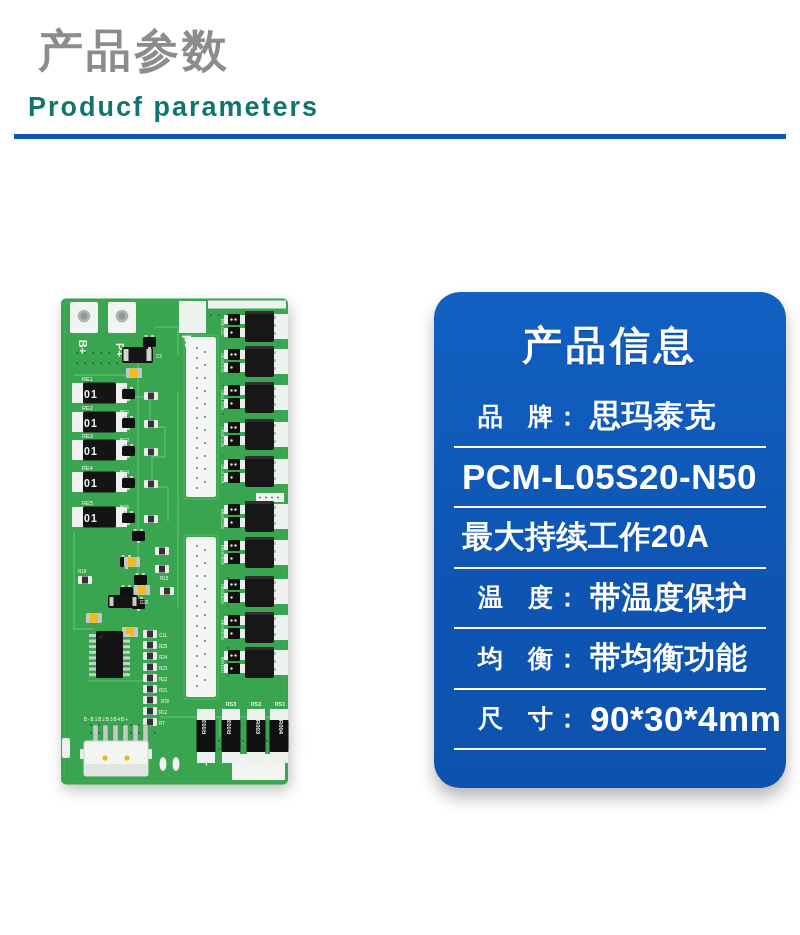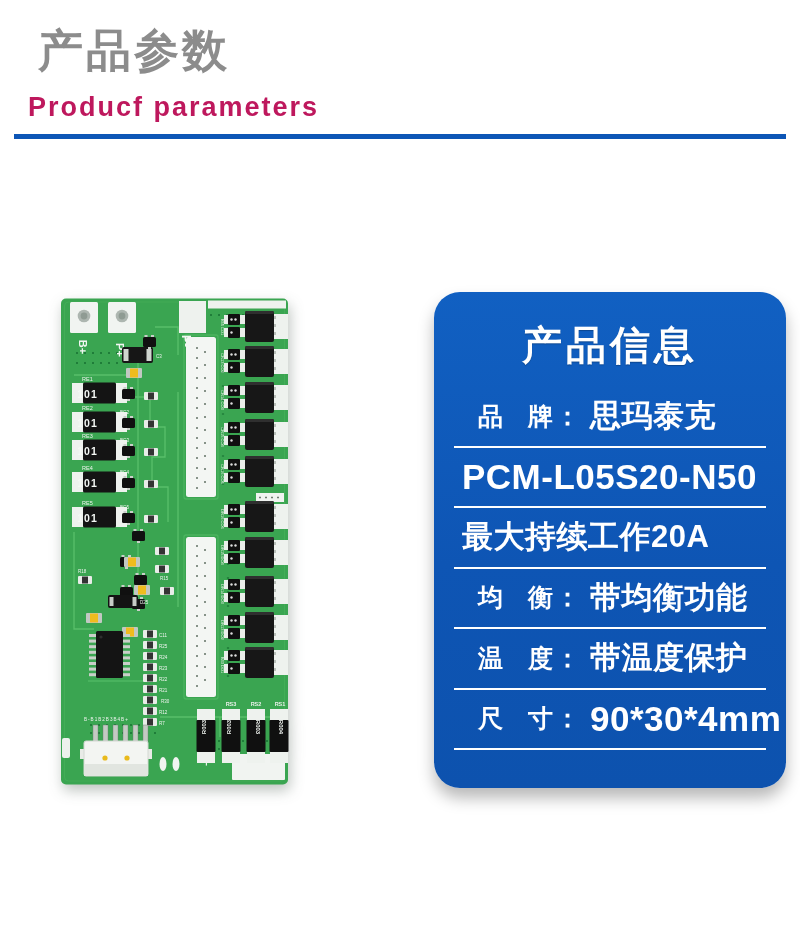--- a/index.html
+++ b/index.html
@@ -8,21 +8,21 @@
     font-family:"Liberation Sans","DejaVu Sans",sans-serif;
   }
   .page{position:absolute;inset:0;}
   
   .hdr-title{
     position:absolute;left:26px;top:26px;font-size:45px;font-weight:bold;
     color:#8c8c8c;letter-spacing:3px;line-height:1.1;margin-left:12px;
   }
   .hdr-sub{
     position:absolute;left:28px;top:92px;font-size:27px;font-weight:bold;
-    color:#be185d;letter-spacing:2px;
+    color:#0f766e;letter-spacing:2px;
   }
   .hdr-divider{
     position:absolute;left:14px;top:134px;width:772px;height:5px;background:#0d56b6;
   }
   
   .pcb{
     position:absolute;left:60px;top:297px;width:229px;height:489px;
     filter:drop-shadow(2px 6px 7px rgba(40,60,45,.30));
   }
   .pcb text{font-family:"Liberation Sans","DejaVu Sans",sans-serif;}
@@ -346,27 +346,27 @@
         <span class="lbl">品 牌：</span>
         <span class="val">思玛泰克</span>
       </div>
       <div class="spec-row">
         <span class="val latin">PCM-L05S20-N50</span>
       </div>
       <div class="spec-row">
         <span class="val">最大持续工作20A</span>
       </div>
       <div class="spec-row">
+        <span class="lbl">温 度：</span>
+        <span class="val">带温度保护</span>
+      </div>
+      <div class="spec-row">
         <span class="lbl">均 衡：</span>
         <span class="val">带均衡功能</span>
       </div>
       <div class="spec-row">
-        <span class="lbl">温 度：</span>
-        <span class="val">带温度保护</span>
-      </div>
-      <div class="spec-row">
         <span class="lbl">尺 寸：</span>
         <span class="val latin">90*30*4mm</span>
       </div>
     </div>
   </div>
 
 </div>
 
 </body></html>

